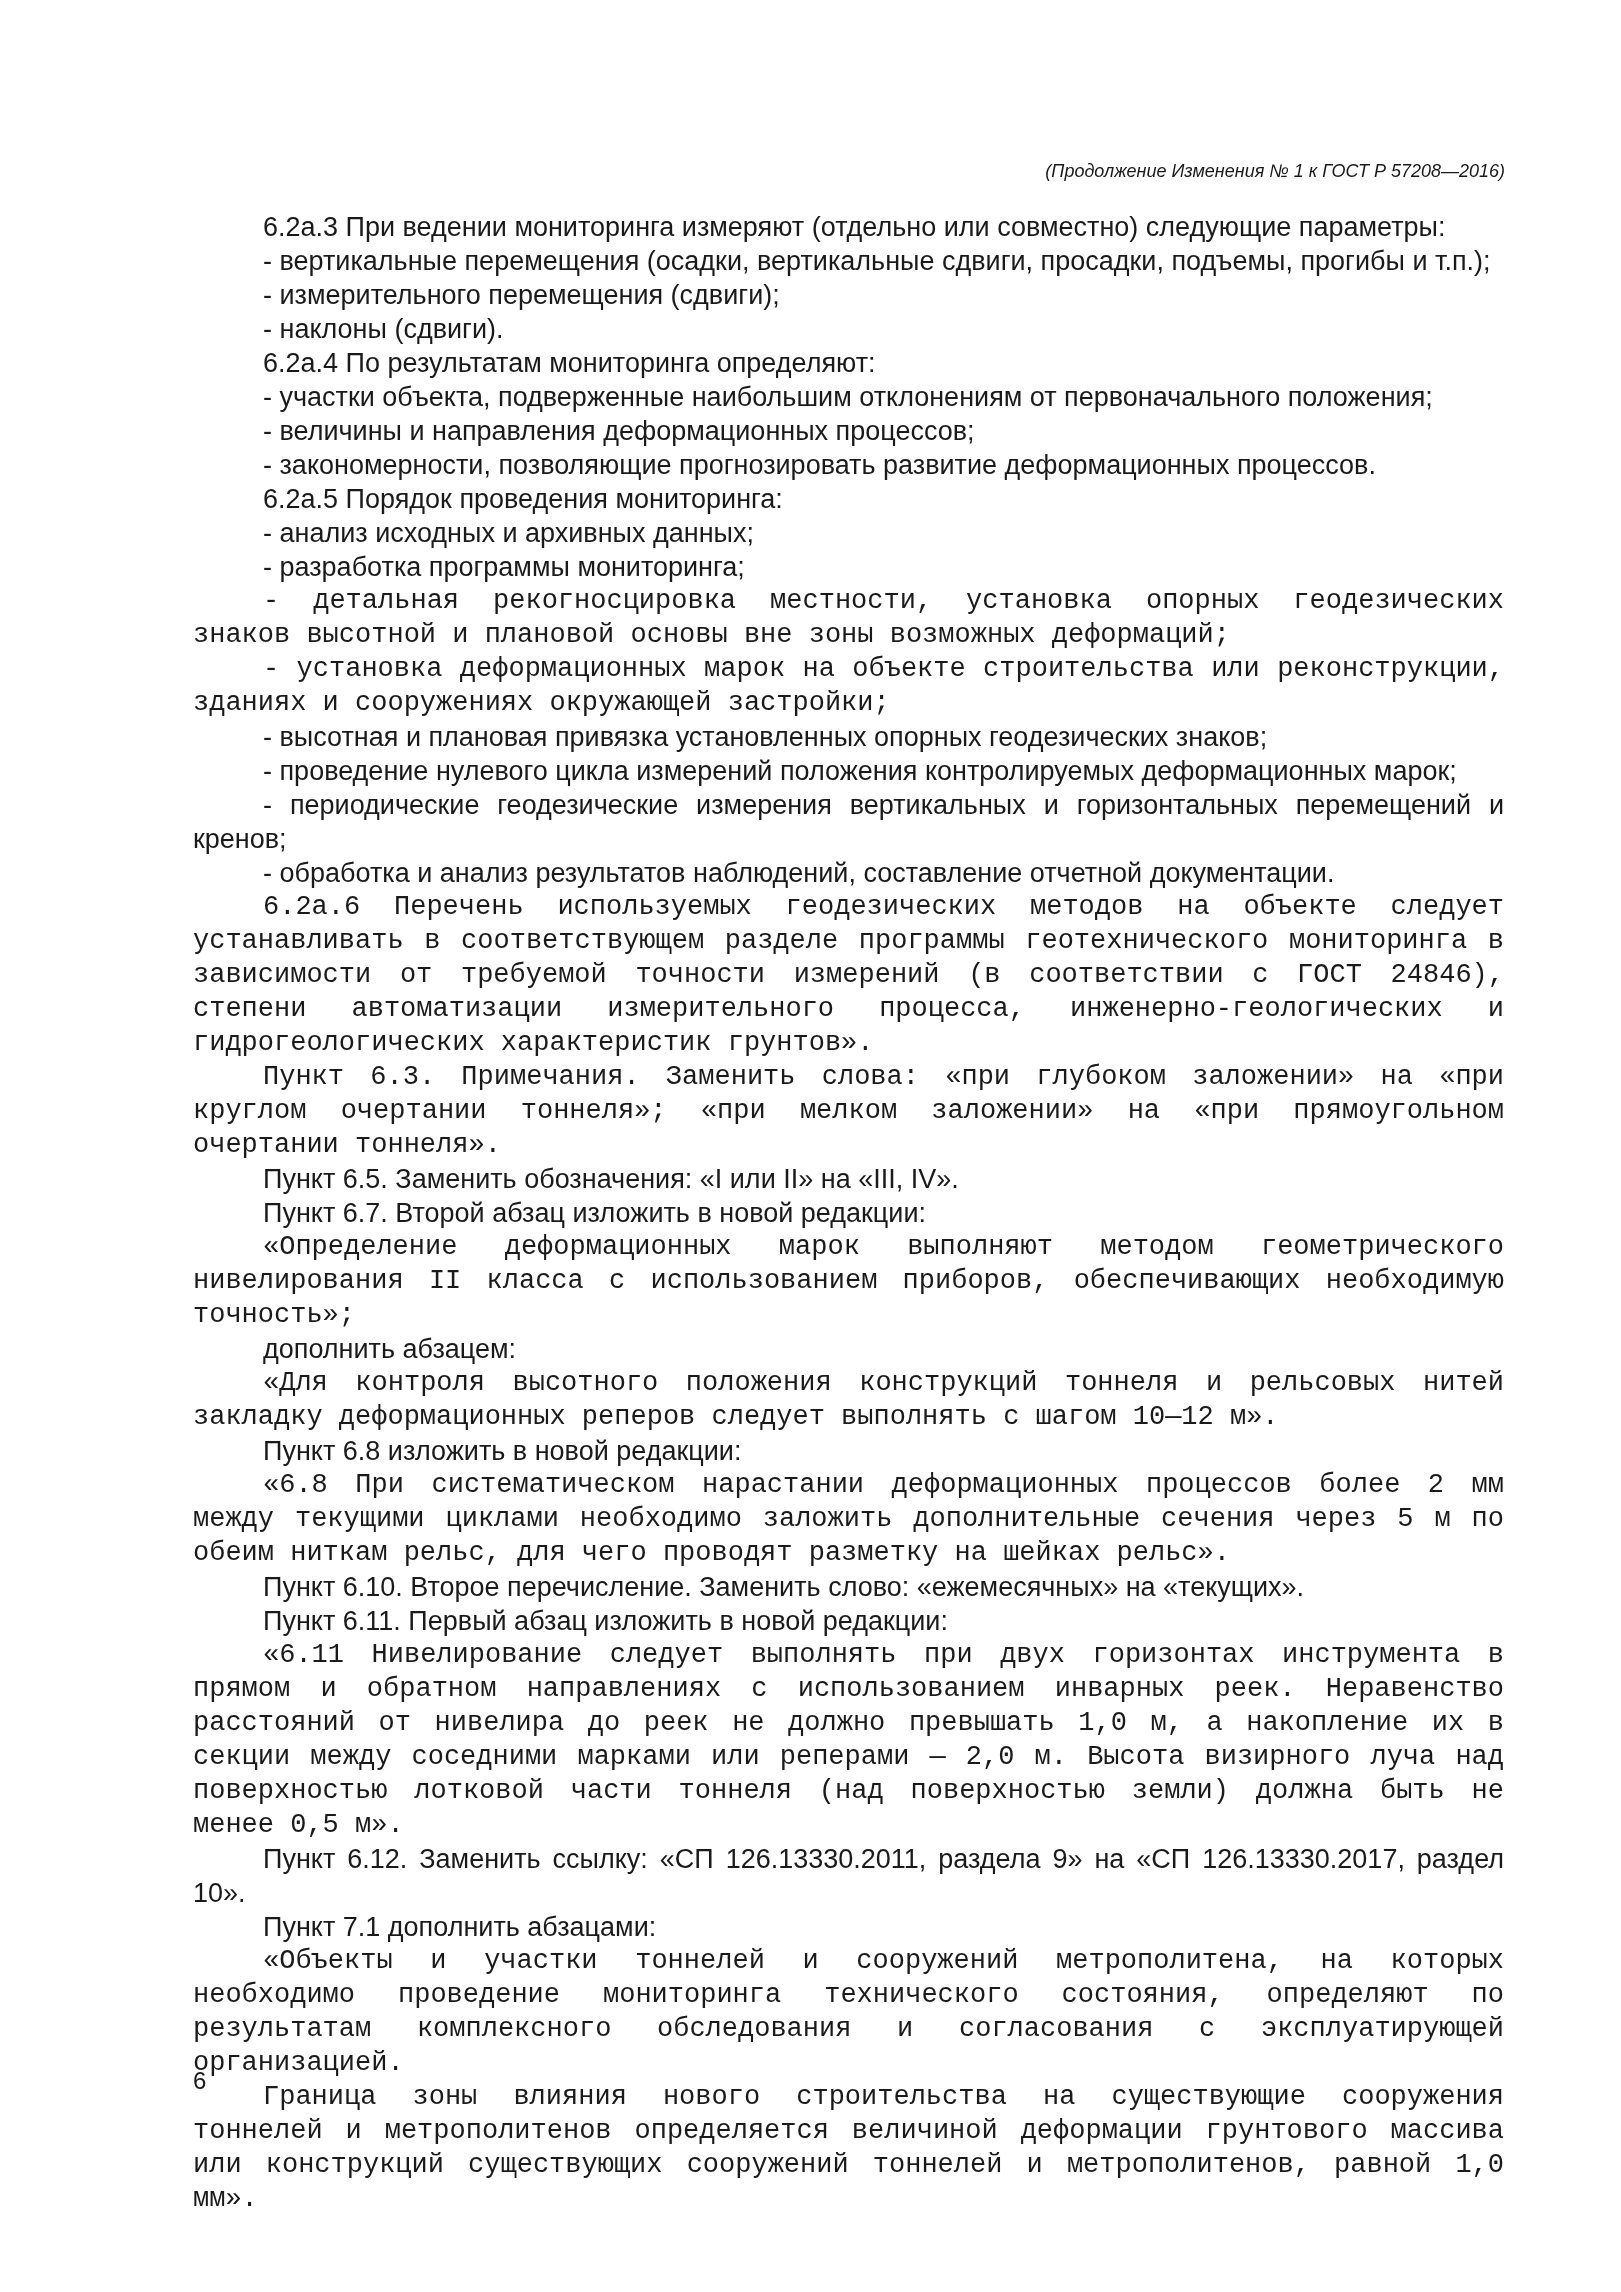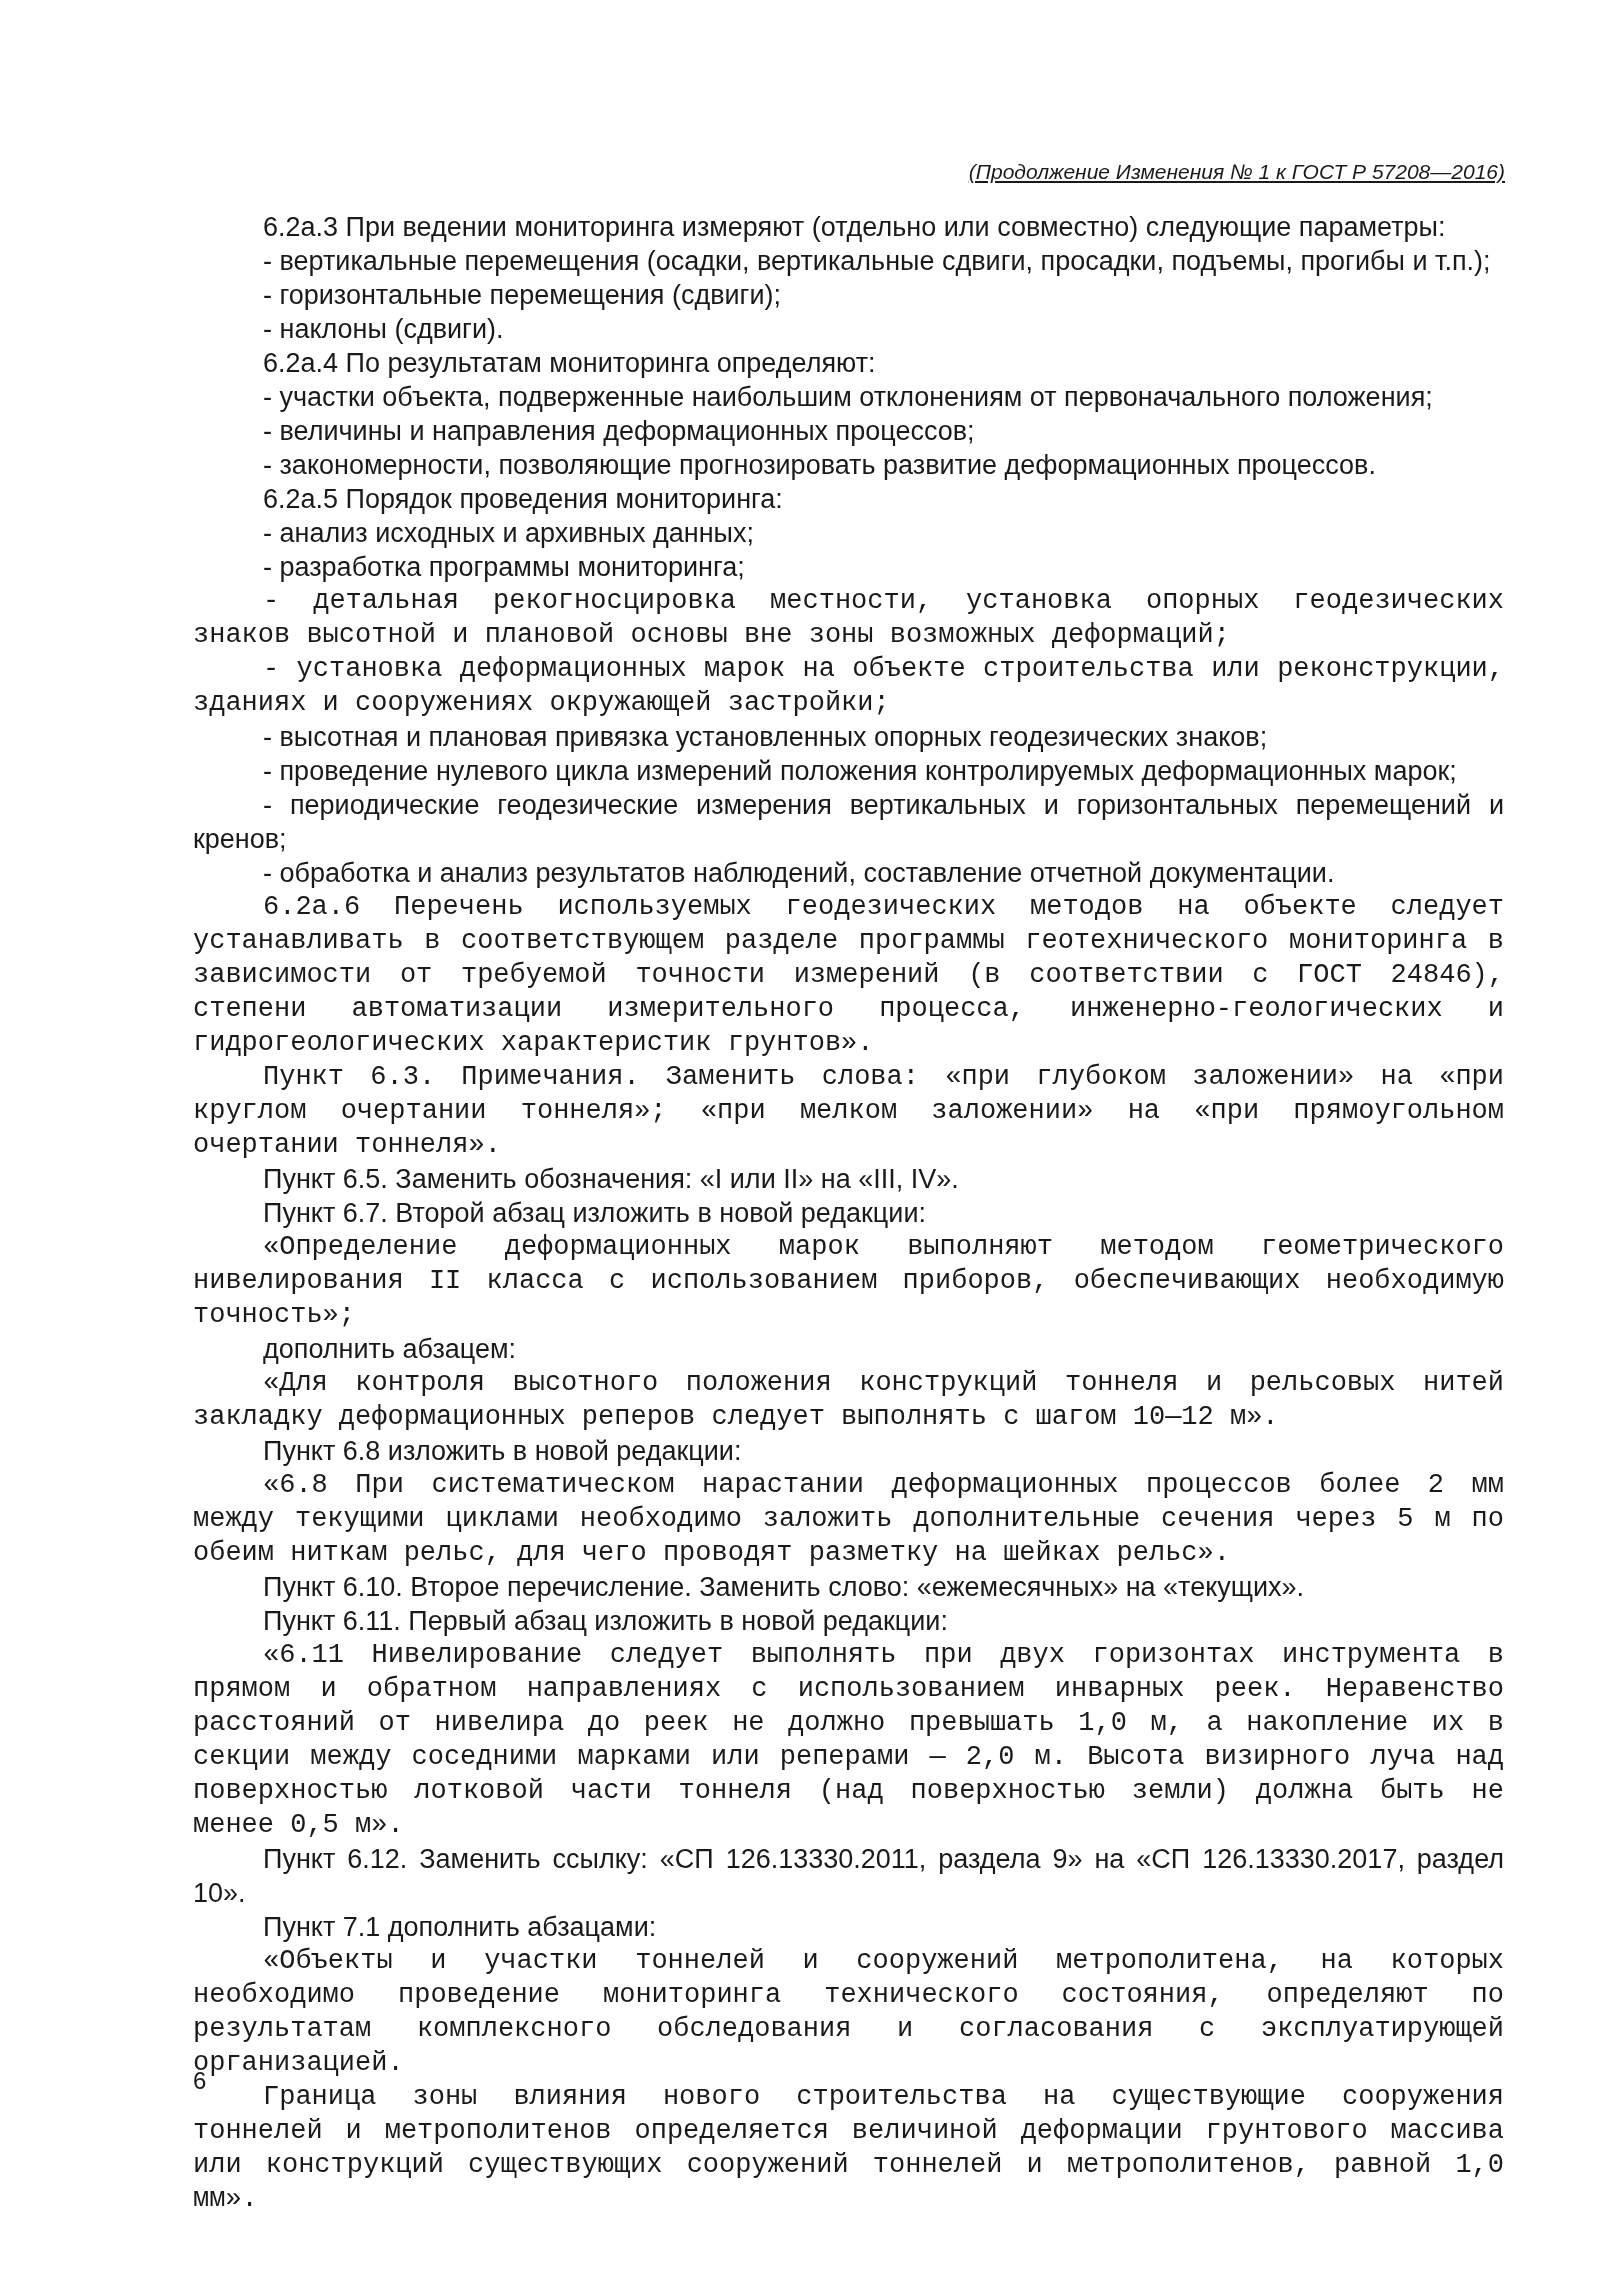--- a/index.html
+++ b/index.html
@@ -3,44 +3,43 @@
 <meta charset="utf-8">
 <style>
   html, body { margin: 0; padding: 0; background: #ffffff; }
   body {
     width: 1621px; height: 2293px; position: relative; overflow: hidden;
     font-family: "Liberation Sans", "DejaVu Sans", sans-serif;
     color: #1a1a1a;
   }
   .page-header {
     position: absolute; top: 155px; right: 116px;
-    font-style: italic; font-size: 21px; line-height: 33px;
+    font-style: italic; font-size: 18px; line-height: 33px;
     white-space: nowrap;
-    text-decoration: underline;
   }
   .content {
     position: absolute; left: 193px; top: 210px; width: 1311px;
     font-size: 27px; line-height: 34px;
   }
   .p { margin: 0; text-align: justify; text-indent: 70px; hyphens: manual; }
   .p.last { text-align-last: left; font-family: Liberation Mono, monospace; }
   .page-number {
     position: absolute; left: 193px; top: 2064px;
     font-size: 24px; line-height: 33px;
   }
 </style>
 </head>
 <body>
 
 <div class="page-header">(Продолжение Изменения № 1 к ГОСТ Р 57208—2016)</div>
 
 <div class="content">
   <p class="p">6.2а.3 При ведении мониторинга измеряют (отдельно или совместно) следующие параметры:</p>
   <p class="p">- вертикальные перемещения (осадки, вертикальные сдвиги, просадки, подъемы, прогибы и т.п.);</p>
-  <p class="p">- горизонтальные перемещения (сдвиги);</p>
+  <p class="p">- измерительного перемещения (сдвиги);</p>
   <p class="p">- наклоны (сдвиги).</p>
   <p class="p">6.2а.4 По результатам мониторинга определяют:</p>
   <p class="p">- участки объекта, подверженные наибольшим отклонениям от первоначального положения;</p>
   <p class="p">- величины и направления деформационных процессов;</p>
   <p class="p">- закономерности, позволяющие прогнозировать развитие деформационных процессов.</p>
   <p class="p">6.2а.5 Порядок проведения мониторинга:</p>
   <p class="p">- анализ исходных и архивных данных;</p>
   <p class="p">- разработка программы мониторинга;</p>
   <p class="p last">- детальная рекогносцировка местности, установка опорных геодезических знаков высотной и плановой основы вне зоны возможных деформаций;</p>
   <p class="p last">- установка деформационных марок на объекте строительства или реконструкции, зданиях и со­оружениях окружающей застройки;</p>

